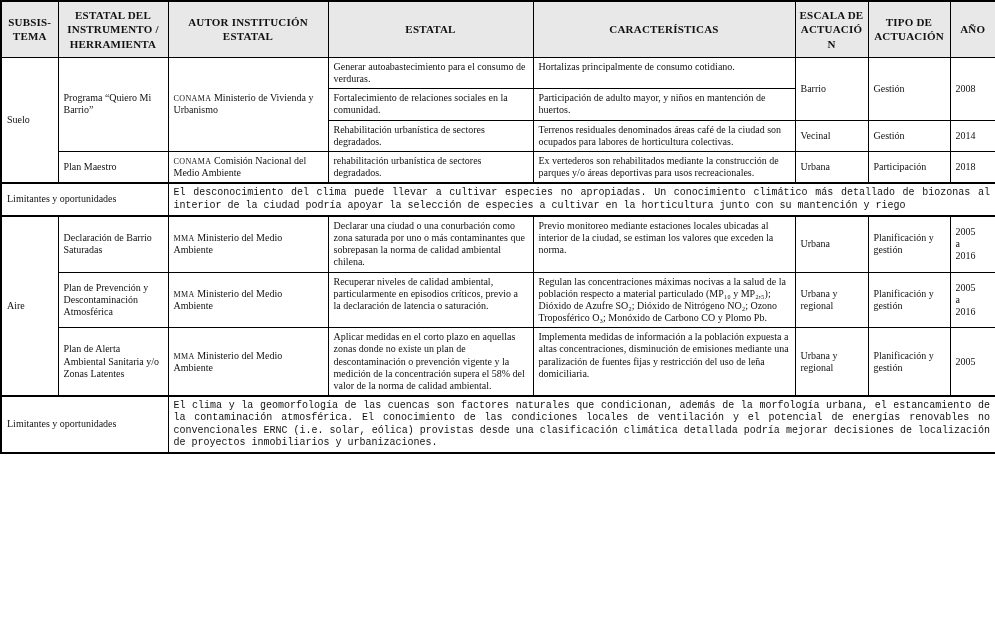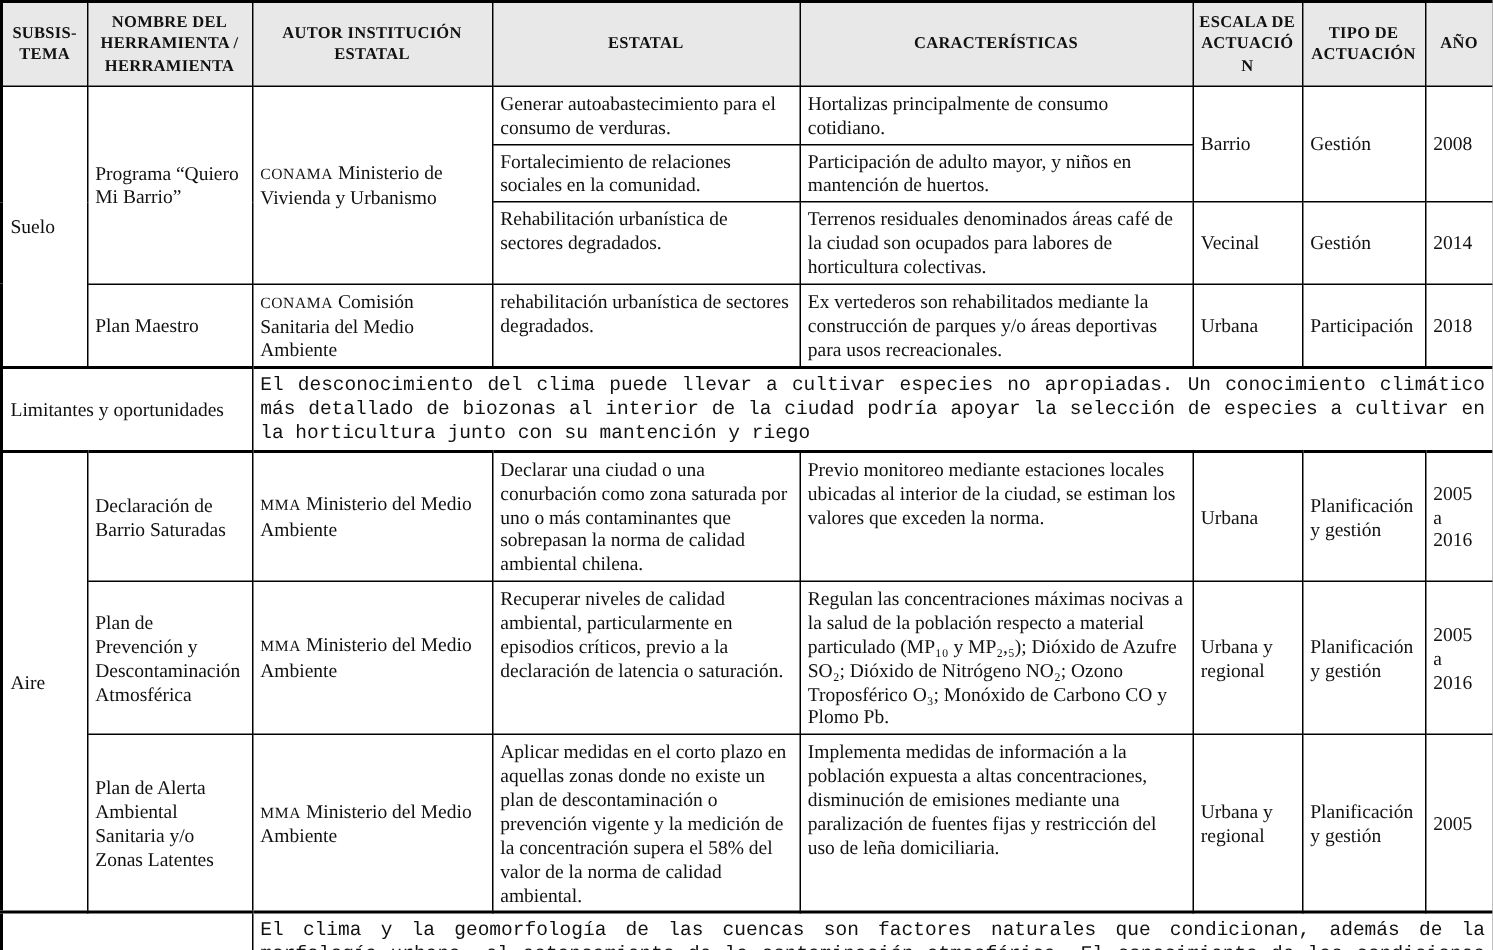--- a/index.html
+++ b/index.html
@@ -20,21 +20,21 @@
   col.c-nombre{width:110px;}
   col.c-autor{width:160px;}
   col.c-objetivo{width:205px;}
   col.c-caract{width:262px;}
   col.c-escala{width:73px;}
   col.c-tipo{width:82px;}
   col.c-anio{width:46px;}
   th,td{
     border:1px solid var(--border);
     padding:3px 5px;
-    font-size:13px;
+    font-size:10px;
     line-height:1.22;
     vertical-align:middle;
     text-align:left;
     overflow:hidden;
     word-wrap:break-word;
   }
   th{
     background:var(--header-bg);
     font-weight:bold;
     font-size:11px;
@@ -62,21 +62,21 @@
         <col class="c-objetivo">
       <col class="c-caract">
         <col class="c-escala">
         <col class="c-tipo">
         <col class="c-anio">
     </colgroup>
 
     <tbody>
         <tr>
       <th>SUBSIS-TEMA</th>
-      <th>NOMBRE DEL HERRAMIENTA / HERRAMIENTA</th>
+      <th>ESTATAL DEL INSTRUMENTO / HERRAMIENTA</th>
       <th>AUTOR INSTITUCIÓN ESTATAL</th>
       <th>ESTATAL</th>
       <th>CARACTERÍSTICAS</th>
       <th>ESCALA DE ACTUACIÓN</th>
       <th>TIPO DE ACTUACIÓN</th>
       <th>AÑO</th>
     </tr>
 
     <tr>
       <td rowspan="4">Suelo</td>
@@ -97,21 +97,21 @@
     <tr>
       <td class="top">Rehabilitación urbanística de sectores degradados.</td>
       <td class="top">Terrenos residuales denominados áreas café de la ciudad son ocupados para labores de horticultura colectivas.</td>
       <td>Vecinal</td>
       <td>Gestión</td>
       <td class="anio">2014</td>
     </tr>
 
     <tr>
       <td>Plan Maestro</td>
-      <td><span class="sc">CONAMA</span> <span>Comisión Sanitaria del Medio Ambiente</span></td>
+      <td><span class="sc">CONAMA</span> <span>Comisión Nacional del Medio Ambiente</span></td>
       <td class="top">rehabilitación urbanística de sectores degradados.</td>
       <td class="top">Ex vertederos son rehabilitados mediante la construcción de parques y/o áreas deportivas para usos recreacionales.</td>
       <td>Urbana</td>
       <td>Participación</td>
       <td class="anio">2018</td>
     </tr>
 
     <tr class="thick-top">
       <td colspan="2">Limitantes y oportunidades</td>
       <td colspan="6" class="para">El desconocimiento del clima puede llevar a cultivar especies no apropiadas. Un conocimiento climático más detallado de biozonas al interior de la ciudad podría apoyar la selección de especies a cultivar en la horticultura junto con su mantención y riego</td>

